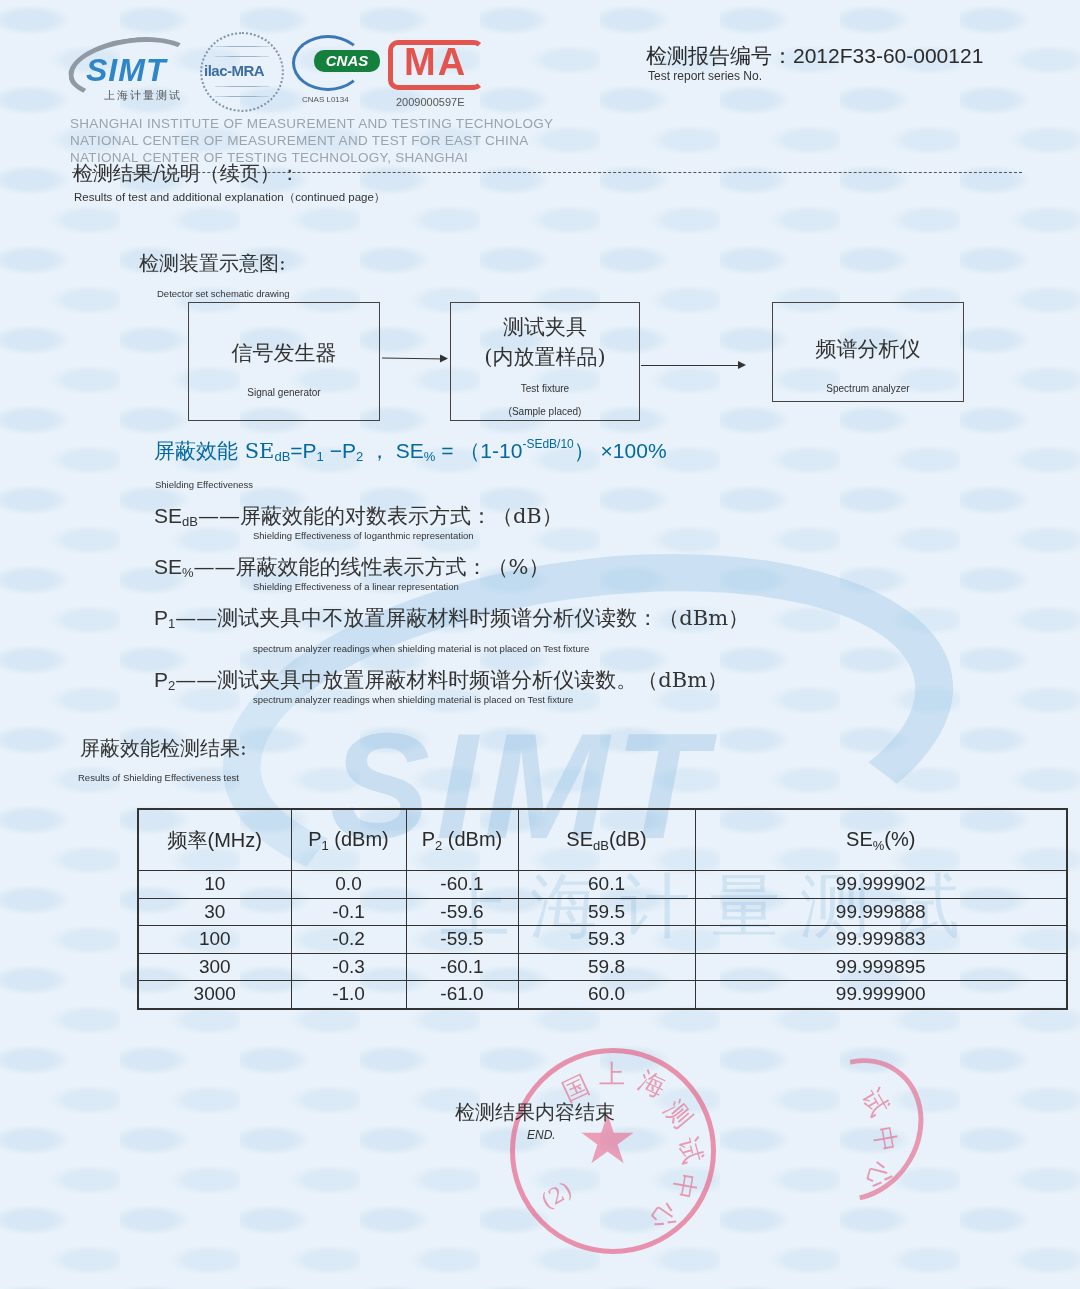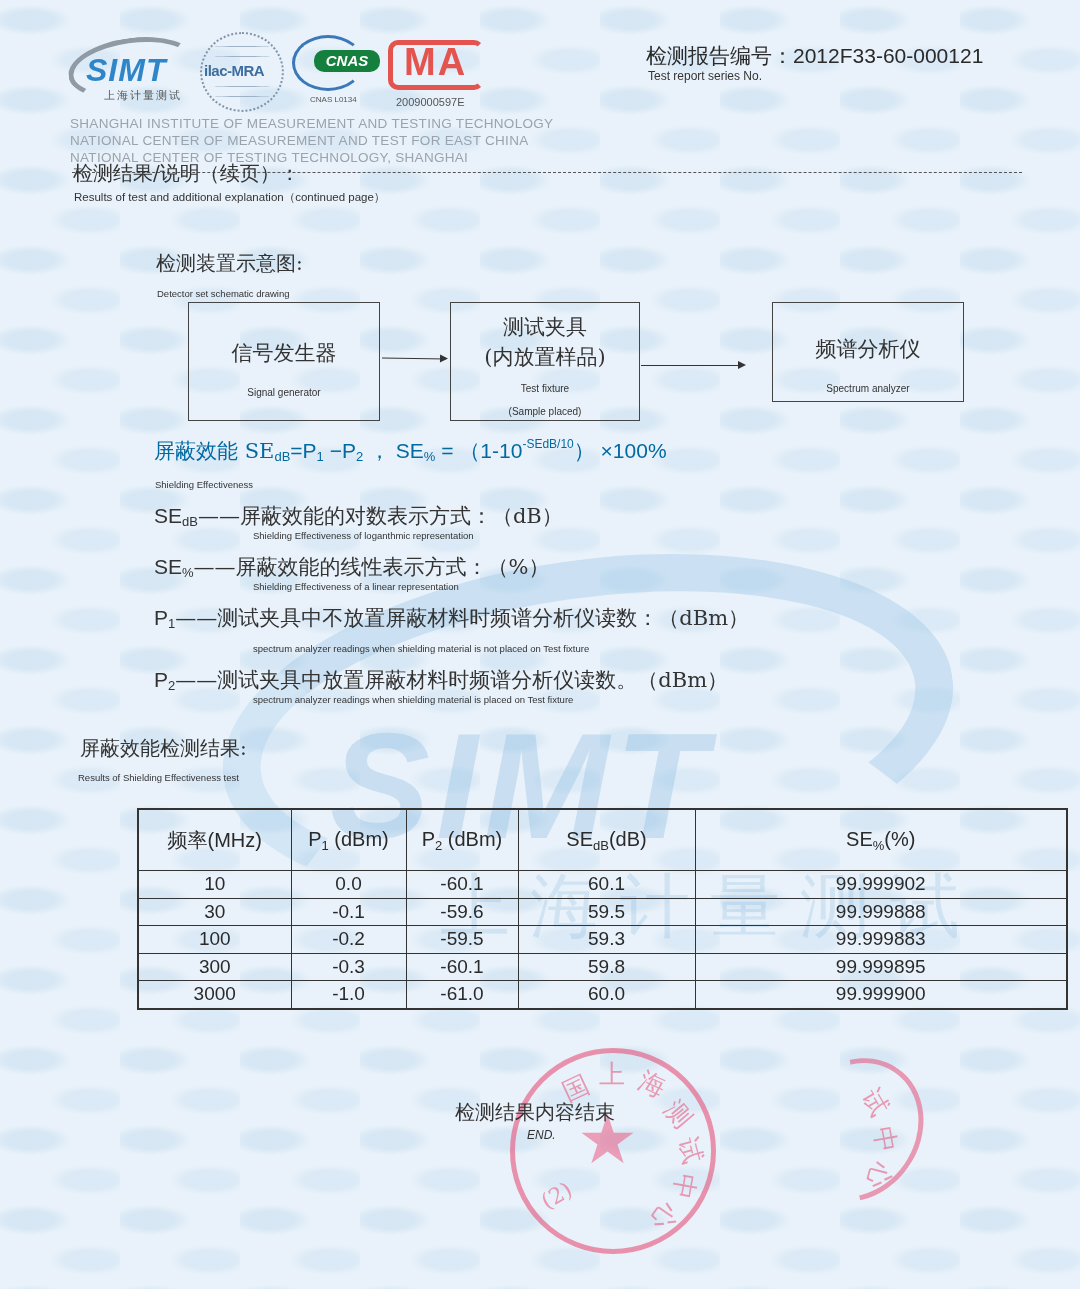--- a/index.html
+++ b/index.html
@@ -33,21 +33,21 @@
   .logo-simt { left:68px; top:38px; width:125px; height:66px; }
   .logo-simt .arc { position:absolute; left:0; top:0; width:118px; height:50px; border:5px solid #8f9aa4; border-radius:50%; border-right-color:transparent; border-bottom-color:transparent; transform:rotate(-8deg); }
   .logo-simt .txt { position:absolute; left:18px; top:14px; font-size:32px; font-weight:bold; font-style:italic; color:#2e86c8; letter-spacing:1px; }
   .logo-simt .sub { position:absolute; left:36px; top:50px; font-size:11px; color:#555; font-family:"DejaVu Serif", serif; letter-spacing:2px; }
   .logo-ilac { left:200px; top:32px; width:80px; height:76px; border-radius:50%; border:2px dotted #7f95ad; }
   .logo-ilac span { position:absolute; left:2px; top:28px; font-size:15px; color:#3e6ea0; font-weight:bold; letter-spacing:-0.5px; }
   .logo-ilac i { position:absolute; left:12px; right:12px; height:0; border-top:1px solid #9db1c7; border-radius:50%; }
   .logo-cnas { left:292px; top:35px; width:74px; height:74px; }
   .logo-cnas .ring { position:absolute; left:0; top:0; width:66px; height:50px; border:3px solid #3b78b8; border-radius:50%; border-right-color:transparent; }
   .logo-cnas .bar { position:absolute; left:2px; top:15px; width:66px; height:22px; background:#15803d; border-radius:10px; color:#fff; font-size:15px; font-weight:bold; font-style:italic; text-align:center; line-height:22px;margin-left:20px; }
-  .logo-cnas .code { position:absolute; left:18px; top:60px; font-size:8px; color:#555; }
+  .logo-cnas .code { position:absolute; left:10px; top:60px; font-size:8px; color:#555; }
   .logo-cma { left:388px; top:40px; width:92px; height:46px; }
   .logo-cma .c { position:absolute; left:0; top:0; width:86px; height:40px; border:5px solid #e4544f; border-radius:10px; border-right-color:transparent; }
   .logo-cma .t { position:absolute; left:16px; top:1px; font-size:38px; font-weight:bold; color:#e4544f; letter-spacing:2px; }
   .cma-code { left:396px; top:96px; font-size:11px; color:#555; }
   .inst { left:70px; font-size:13.5px; color:#9aa3ab; letter-spacing:0.3px; }
   .report-no { left:646px; top:42px; font-size:21px; color:#2a2a2a; }
   .report-no-en { left:648px; top:69px; font-size:12px; color:#333; }
 
   .hr { left:72px; top:172px; width:950px; height:0; border-top:1px dashed #555; }
   .sec-title { left:73px; top:160px; font-size:20px; color:#333; font-family:"DejaVu Serif", serif; }
@@ -122,21 +122,21 @@
 
 <div class="abs report-no">
   <span style="font-family:'DejaVu Serif',serif">检测报告编号：</span><span>2012F33-60-000121</span>
 </div>
 <div class="abs report-no-en">Test report series No.</div>
 
 <div class="abs hr"></div>
 <div class="abs sec-title">检测结果/说明（续页）：</div>
 <div class="abs sec-title-en">Results of test and additional explanation（continued page）</div>
 
-<div class="abs h2" style="left:156px;top:250px">检测装置示意图:</div>
+<div class="abs h2" style="left:139px;top:250px">检测装置示意图:</div>
 <div class="abs small-en" style="left:157px;top:288px">Detector set schematic drawing</div>
 
 <div class="box" style="left:188px;top:302px;width:192px;height:119px">
   <div class="zh" style="margin-top:36px">信号发生器</div>
   <div class="en" style="margin-top:20px">Signal generator</div>
 </div>
 <div class="arrow" style="left:382px;top:358px;width:64px;transform:rotate(1deg)"></div>
 
 <div class="box" style="left:450px;top:302px;width:190px;height:119px">
   <div class="zh" style="margin-top:10px">测试夹具</div>

